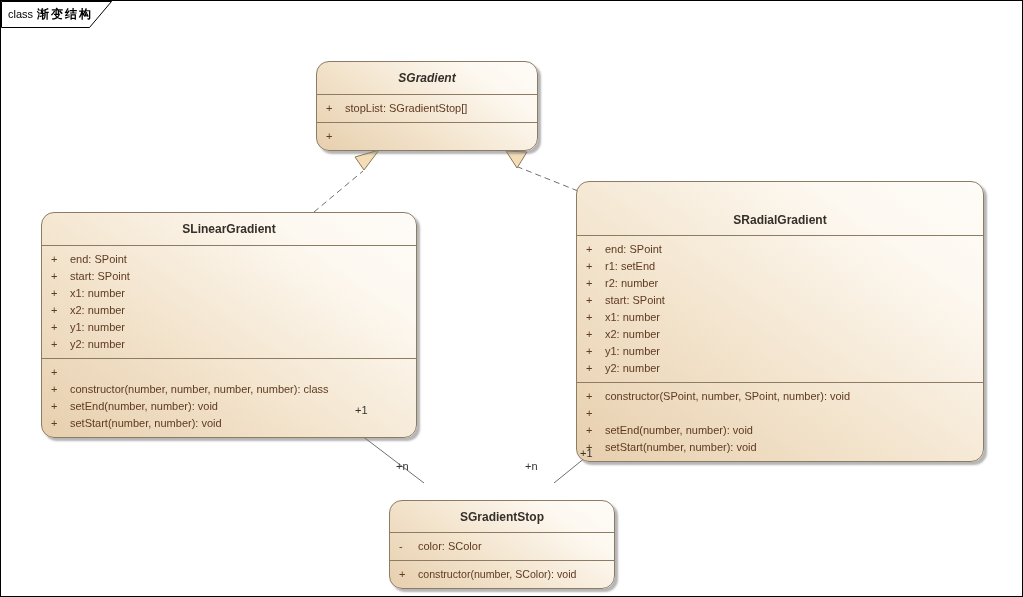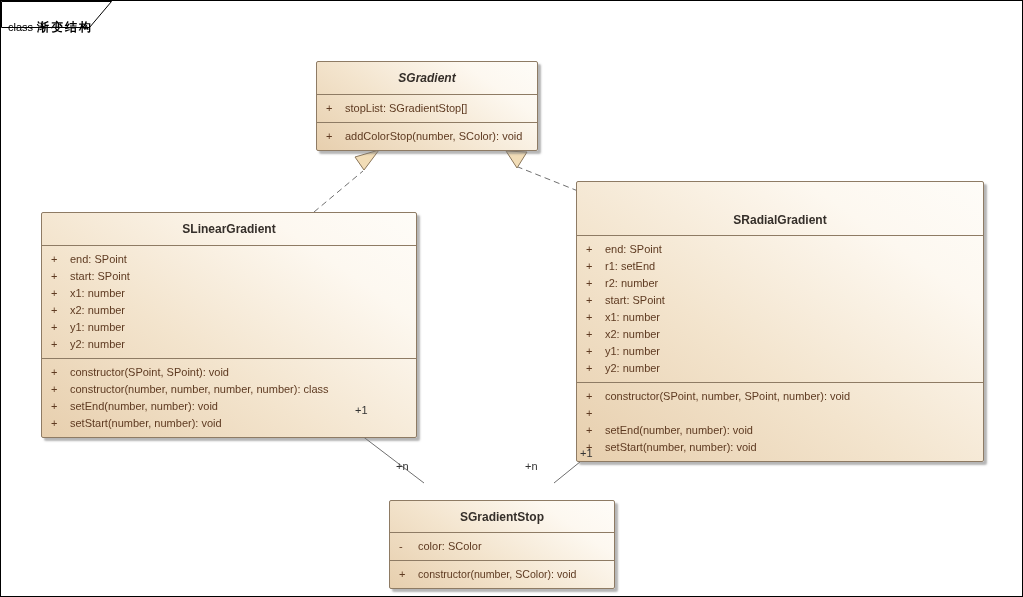--- a/index.html
+++ b/index.html
@@ -5,26 +5,26 @@
   html,body{margin:0;padding:0;background:#e9e9e9;font-family:"Liberation Sans",sans-serif;}
   .canvas{position:relative;width:1023px;height:597px;background:#ffffff;
           border:1px solid #000;box-sizing:border-box;overflow:hidden;}
   
   svg.connectors{position:absolute;left:0;top:0;width:1023px;height:597px;z-index:1;}
   .conn-line{stroke:#6f6f6f;stroke-width:1;fill:none;}
   .conn-dashed{stroke-dasharray:6 4;}
   .gen-arrow{fill:#f2ddb7;stroke:#8a765a;stroke-width:1;}
   
   .frame-tab{position:absolute;left:0;top:0;z-index:3;}
-  .frame-tab-text{position:absolute;left:7px;top:18px;z-index:4;font-size:12px;color:#000;white-space:nowrap;}
+  .frame-tab-text{position:absolute;left:7px;top:5px;z-index:4;font-size:12px;color:#000;white-space:nowrap;}
   .frame-kw{font-size:11px;}
   .frame-title{font-weight:bold;margin-left:4px;letter-spacing:2px;}
   
   .uml-class{position:absolute;z-index:2;box-sizing:border-box;
-             border:1px solid #8e7b64;border-radius:2px;
+             border:1px solid #8e7b64;border-radius:13px;
              background:linear-gradient(35deg,#e7cfae 0%,#f3e4cd 40%,#fdf8f0 78%,#fefcf8 100%);
              box-shadow:3px 3px 2px rgba(120,120,120,0.55);}
   .uml-title{display:flex;align-items:center;justify-content:center;
              font-size:12px;font-weight:bold;color:#352f2a;}
   .uml-title.abstract{font-style:italic;}
   .uml-section{border-top:1px solid #8e7b64;padding:5px 0;}
   .member-row{position:relative;height:17px;line-height:17px;font-size:11px;
               color:#5e3a21;padding-left:28px;white-space:nowrap;overflow:hidden;}
   .m-vis{position:absolute;left:9px;top:0;width:16px;}
   .m-text{display:inline-block;transform-origin:left center;white-space:nowrap;}
@@ -73,21 +73,20 @@
     <div class="uml-title abstract">SGradient</div>
     <div class="uml-section">
       <div class="member-row">
         <span class="m-vis">+</span>
         <span class="m-text">stopList: SGradientStop[]</span>
       </div>
     </div>
     <div class="uml-section">
       <div class="member-row">
         <span class="m-vis">+</span>
-        <span class="m-text">addColorStop(number, SColor): void</span>
       </div>
     </div>
   </div>
 
   <div class="uml-class" id="box-slineargradient">
     <div class="uml-title">SLinearGradient</div>
     <div class="uml-section">
       <div class="member-row">
         <span class="m-vis">+</span>
         <span class="m-text">end: SPoint</span>
@@ -109,21 +108,20 @@
         <span class="m-text">y1: number</span>
       </div>
       <div class="member-row">
         <span class="m-vis">+</span>
         <span class="m-text">y2: number</span>
       </div>
     </div>
     <div class="uml-section">
       <div class="member-row">
         <span class="m-vis">+</span>
-        <span class="m-text">constructor(SPoint, SPoint): void</span>
       </div>
       <div class="member-row">
         <span class="m-vis">+</span>
         <span class="m-text">constructor(number, number, number, number): class</span>
       </div>
       <div class="member-row">
         <span class="m-vis">+</span>
         <span class="m-text">setEnd(number, number): void</span>
       </div>
       <div class="member-row">

